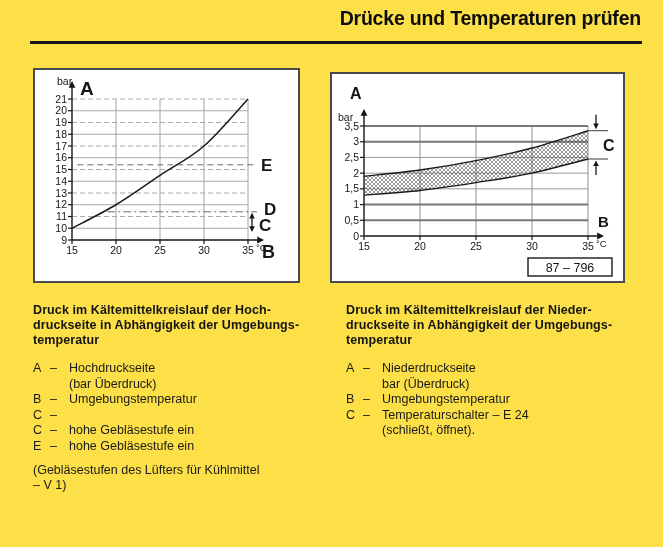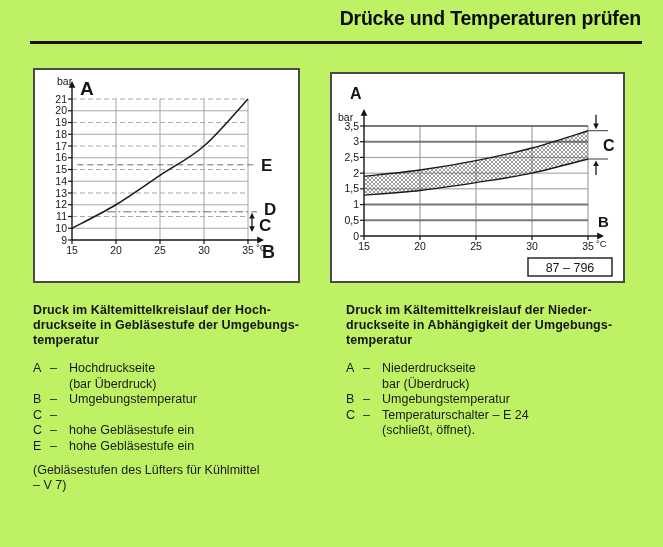--- a/index.html
+++ b/index.html
@@ -1,17 +1,17 @@
 <!DOCTYPE html>
 <html><head>
 <meta charset="utf-8">
 <style>
   html,body{margin:0;padding:0;background:#e8e8e8;}
   .page{
-    position:relative;width:663px;height:547px;background:#bef264;
+    position:relative;width:663px;height:547px;background:#fde047;
     font-family:"Liberation Sans","DejaVu Sans",sans-serif;color:#111;
     overflow:hidden;
   }
   .page-title{
     position:absolute;top:7px;right:22px;width:500px;text-align:right;
     font-size:19.5px;font-weight:700;letter-spacing:-0.2px;color:#0d0d0d;
   }
   .title-rule{position:absolute;left:30px;right:21px;top:41px;height:3px;background:#141414;}
   .chart-frame{position:absolute;border:2px solid #4a4a4a;background:#fff;}
   .chart-left{left:33px;top:68px;width:263px;height:211px;}
@@ -191,21 +191,21 @@
         </g>
         <g>
           <rect x="196" y="184" width="84" height="18" fill="#fff" stroke="#1a1a1a" stroke-width="1.4"></rect>
           <text x="238" y="197.5" font-size="12.5" font-weight="400" text-anchor="middle" fill="#161616" font-family="Liberation Sans, DejaVu Sans, sans-serif">87 – 796</text>
         </g>
       </svg>
   </div>
 
   <div class="caption-col caption-left">
     <div class="caption-heading">Druck im Kältemittelkreislauf der Hoch-
-druckseite in Gebläsestufe der Umgebungs-
+druckseite in Abhängigkeit der Umgebungs-
 temperatur</div>
     <div class="legend" id="legend-left">
         <div class="legend-row">
           <span>A</span>
           <span>–</span>
           <span>Hochdruckseite</span>
         </div>
         <div class="legend-row">
           <span></span>
           <span></span>
@@ -225,21 +225,21 @@
           <span>–</span>
           <span>hohe Gebläsestufe ein</span>
         </div>
         <div class="legend-row">
           <span>E</span>
           <span>–</span>
           <span>hohe Gebläsestufe ein</span>
         </div>
       </div>
     <div class="legend-note">(Gebläsestufen des Lüfters für Kühlmittel
-– V 7)</div>
+– V 1)</div>
   </div>
 
   <div class="caption-col caption-right">
     <div class="caption-heading">Druck im Kältemittelkreislauf der Nieder-
 druckseite in Abhängigkeit der Umgebungs-
 temperatur</div>
     <div class="legend" id="legend-right">
         <div class="legend-row">
           <span>A</span>
           <span>–</span>

